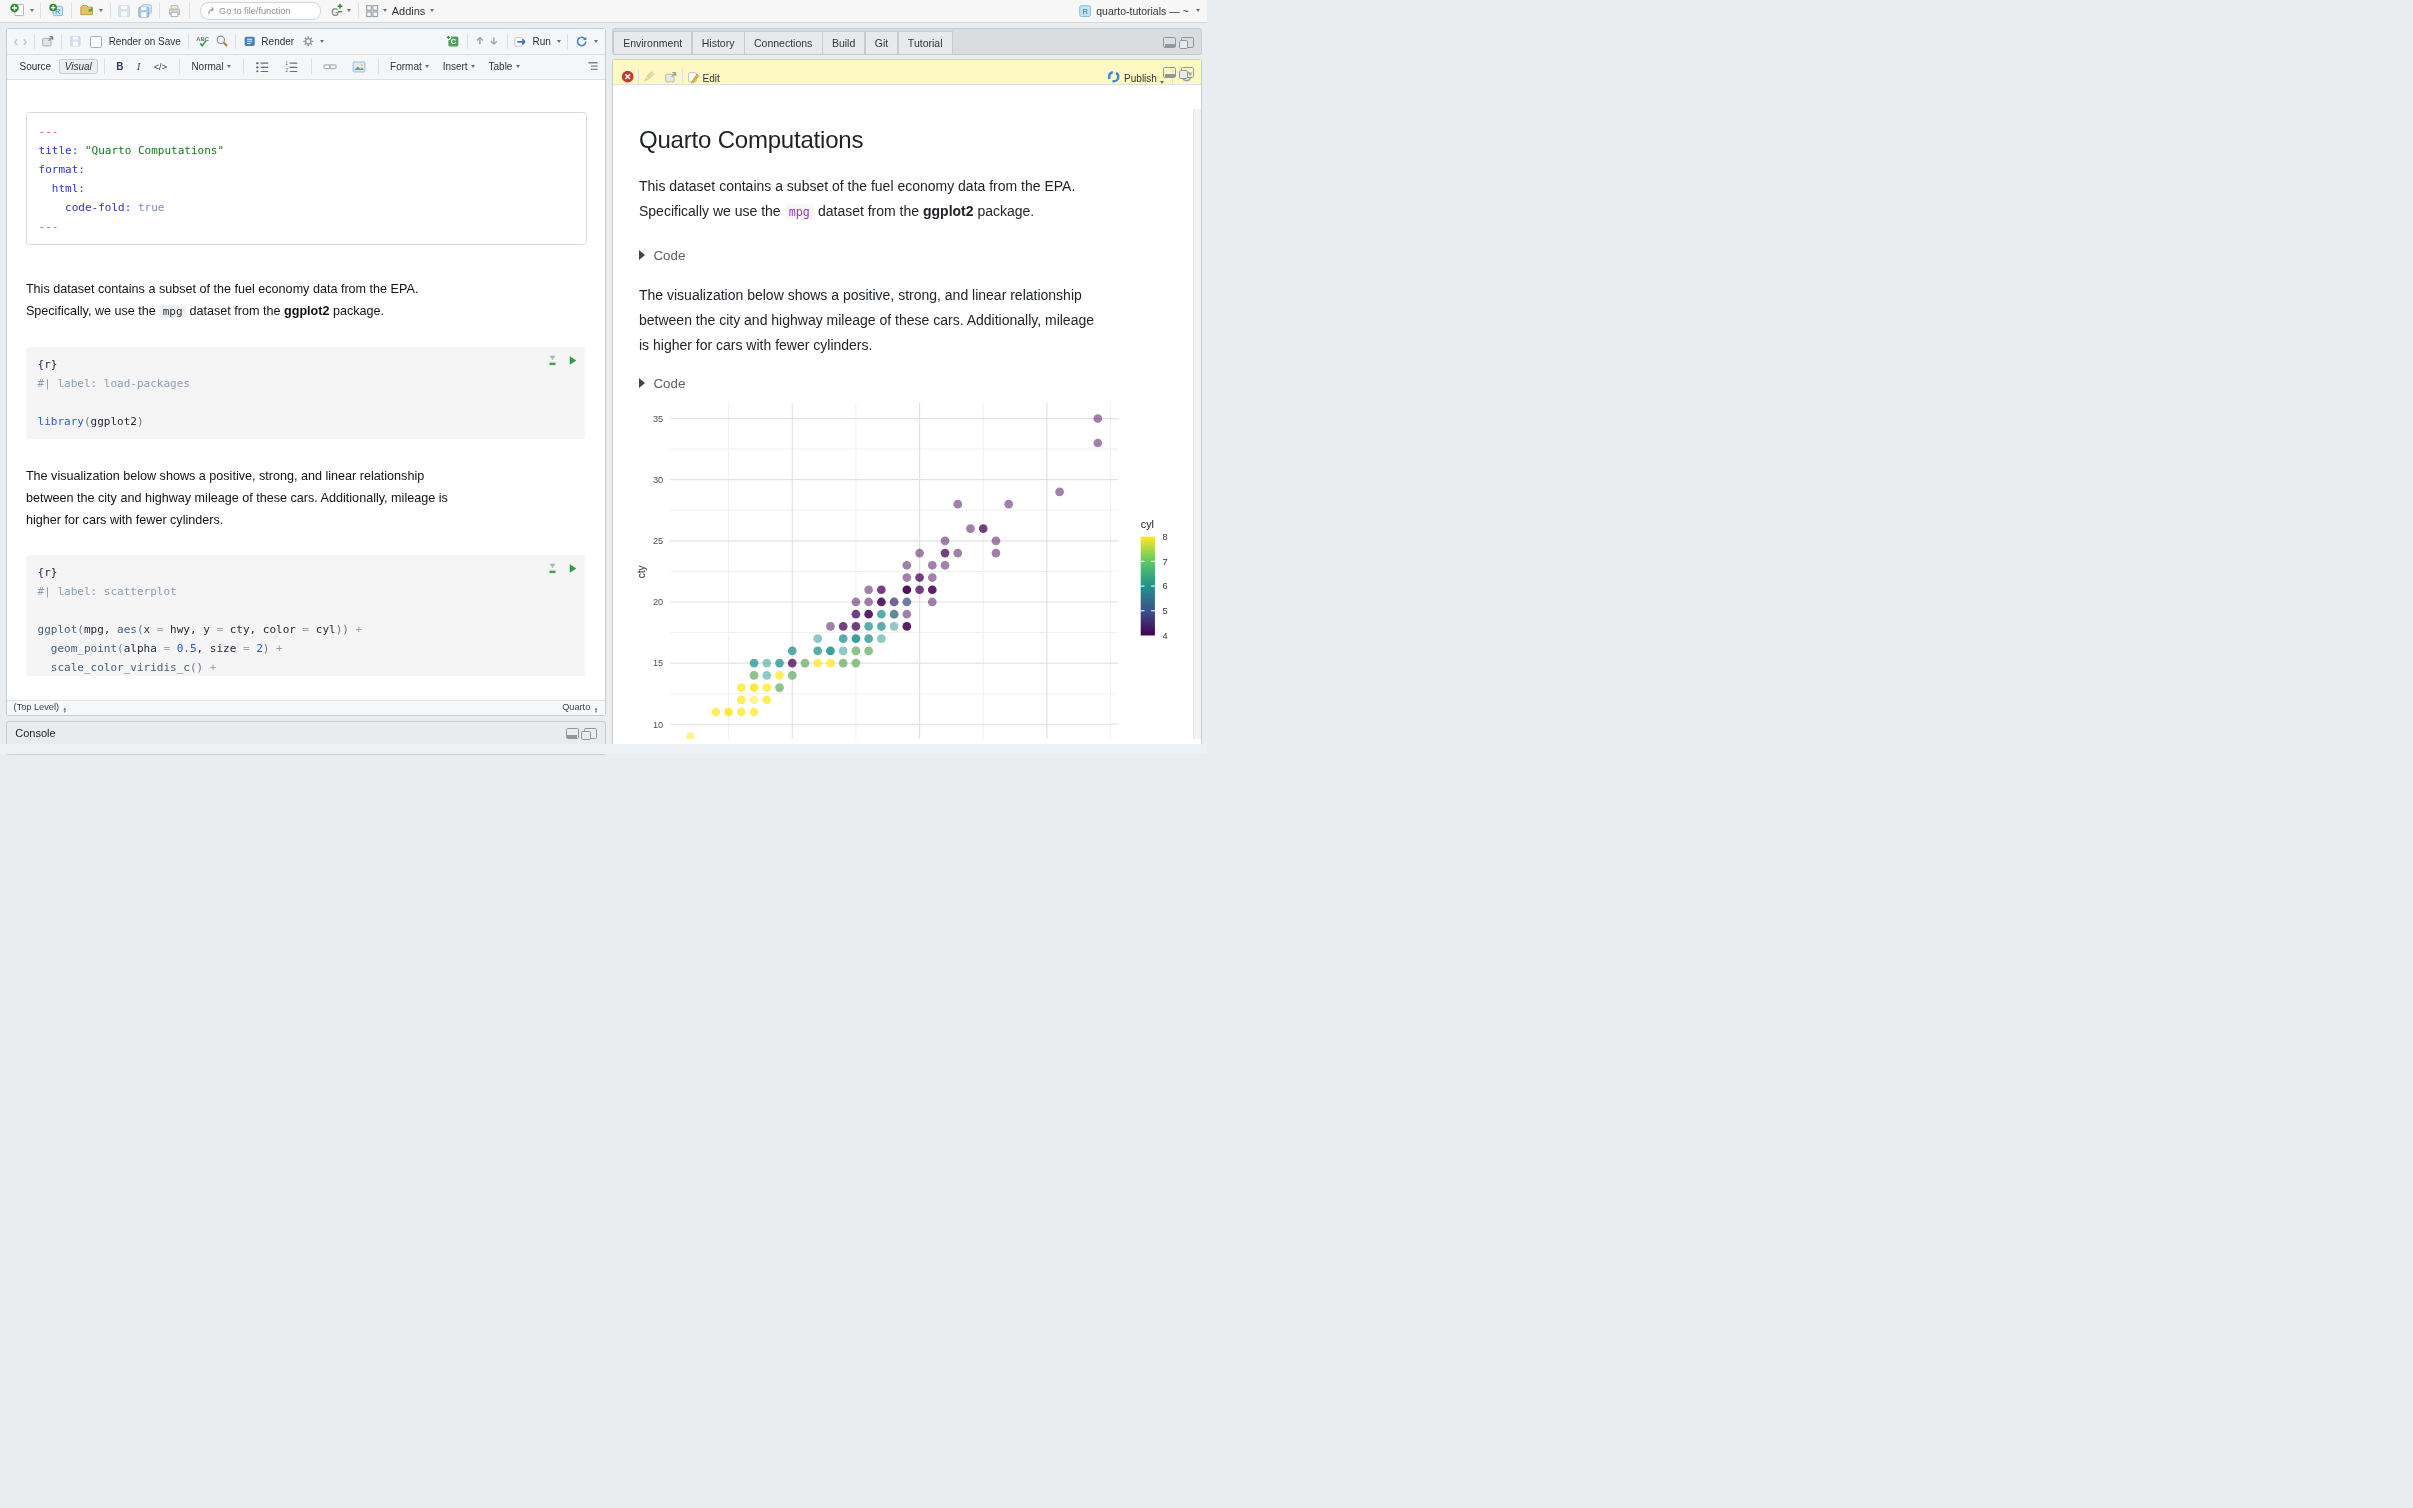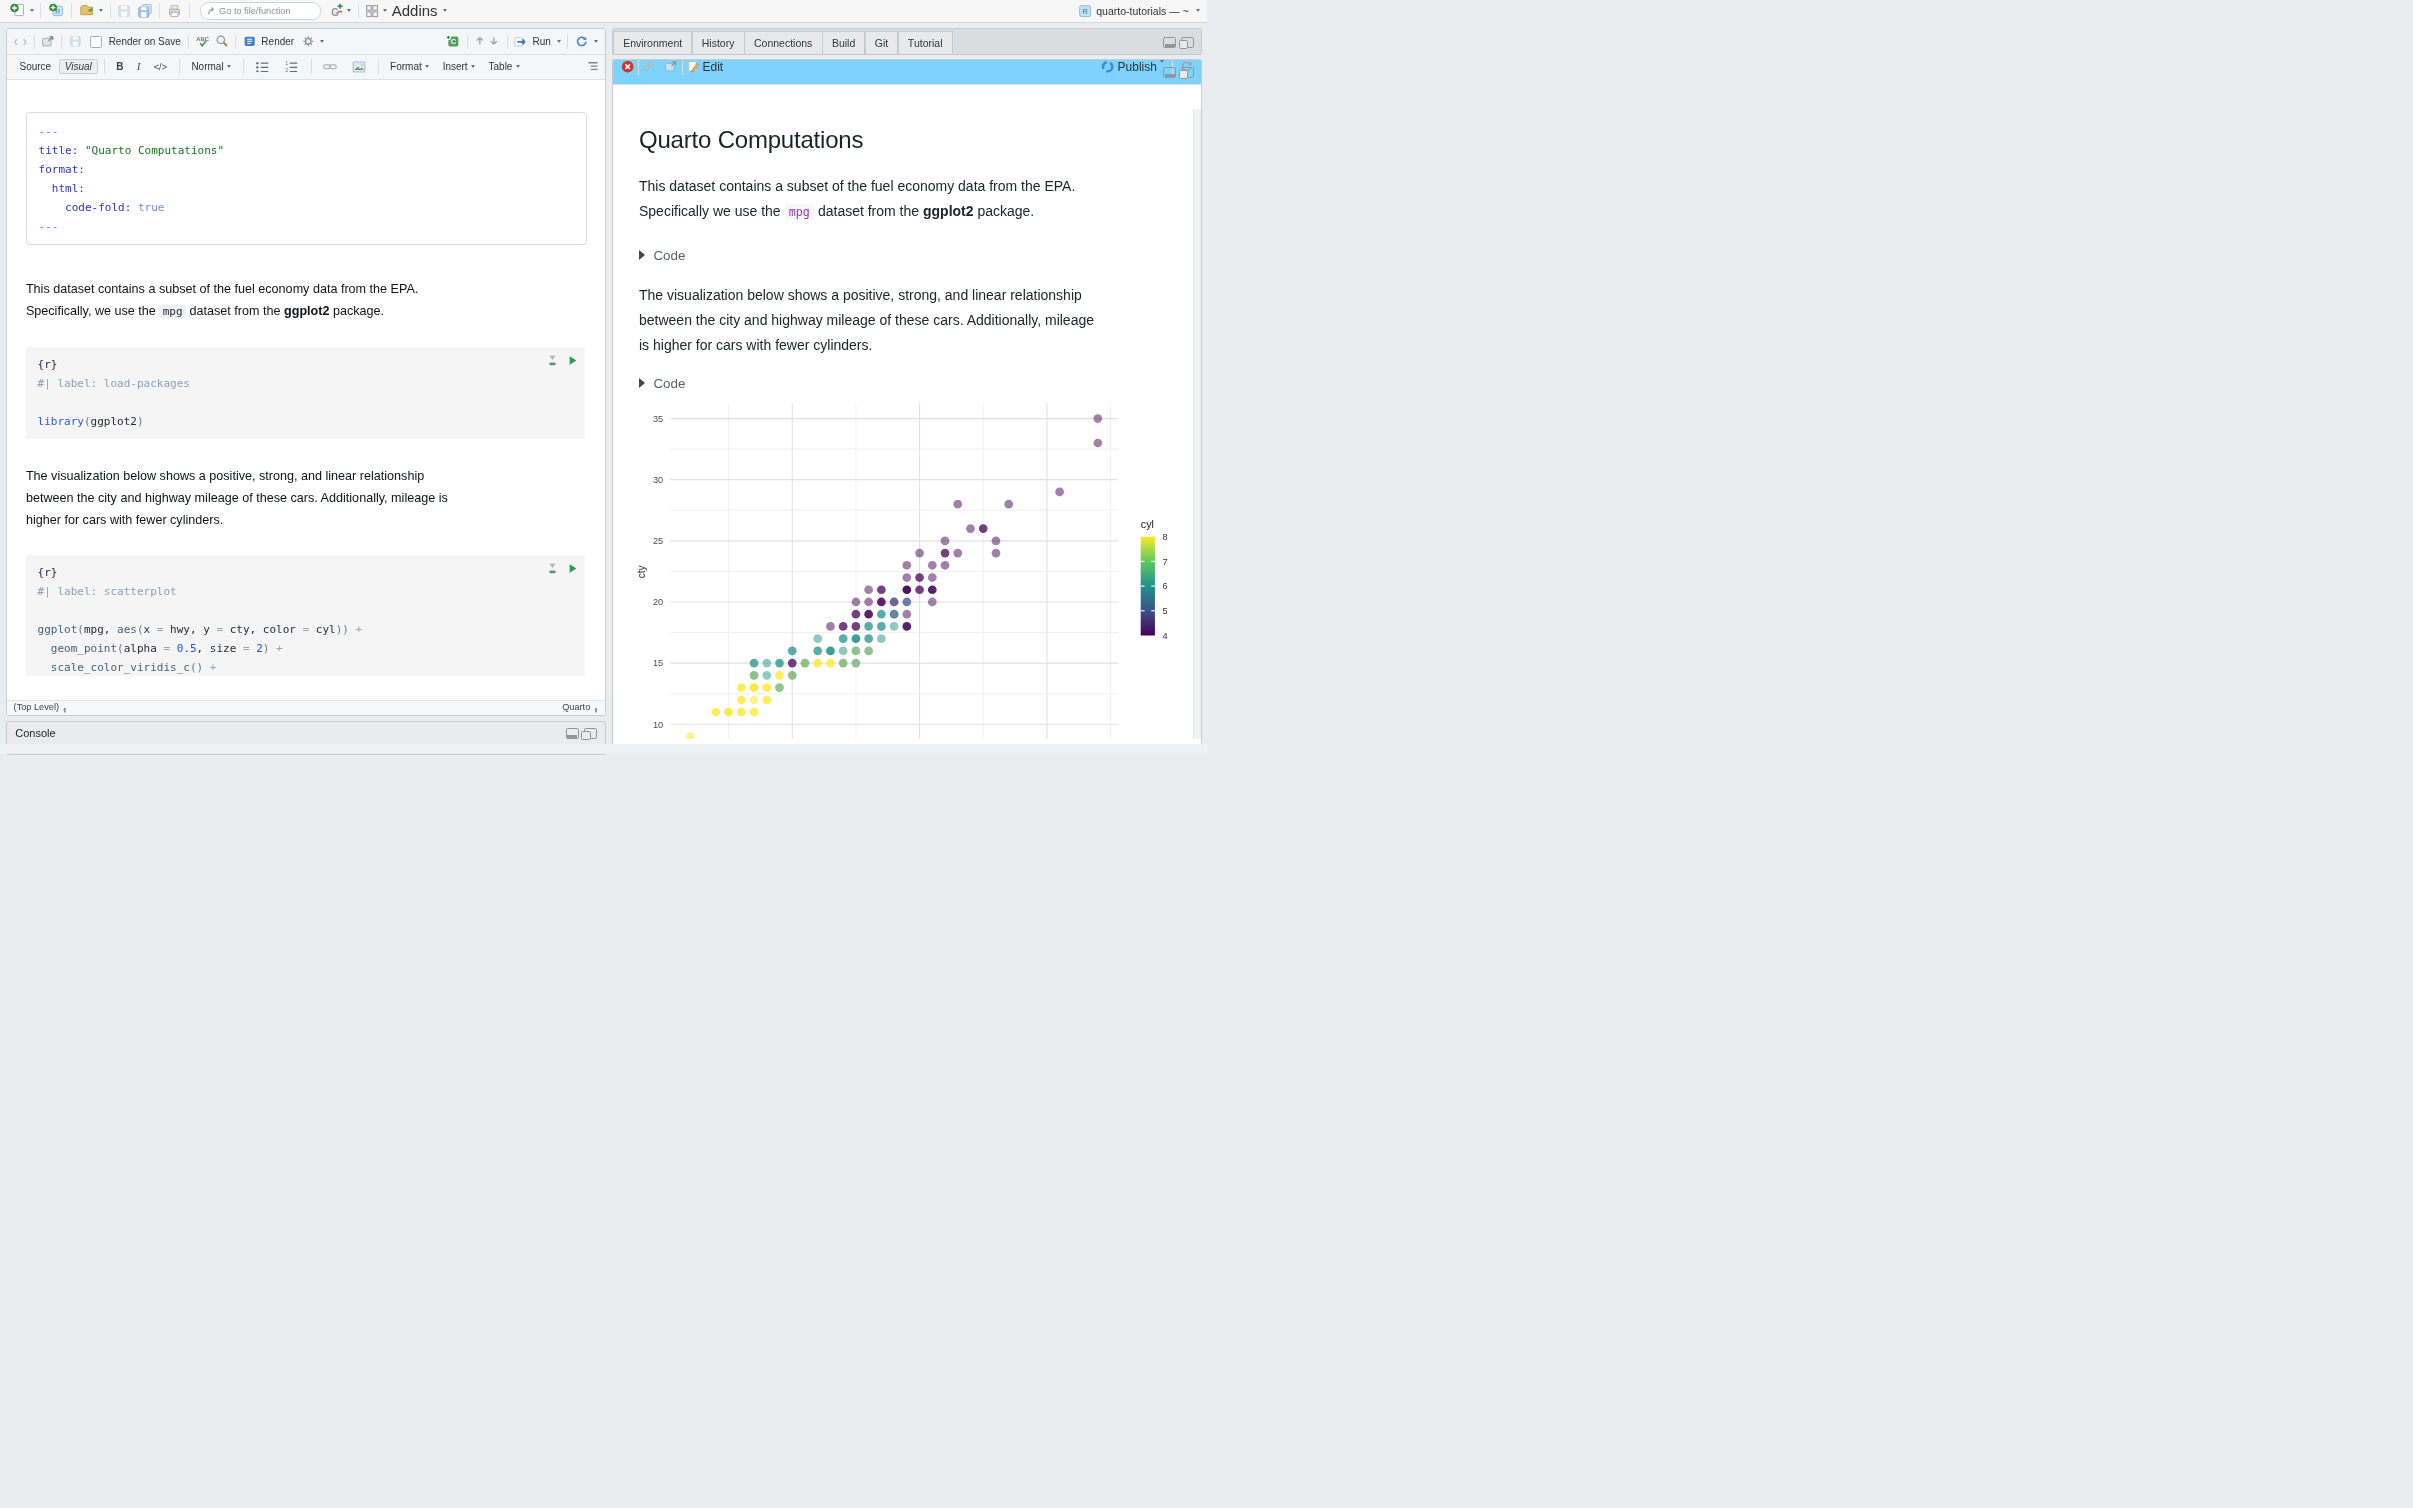--- a/index.html
+++ b/index.html
@@ -54,22 +54,22 @@
   .c-num{color:#1a56db;} .c-op{color:#9aa4af;} .c-txt{color:#242c38;} .c-paren{color:#6b7684;}
   .inline-code{font-family:"DejaVu Sans Mono",monospace;font-size:11px;background:#eef0f2;
      border-radius:2.5px;padding:0 3.4px;color:#2b3036;}
   .seg-b{font-weight:bold;}
   
   #status-bar{position:absolute;left:0;right:0;bottom:0;height:14.2px;background:#f7f8fa;
     border-top:0.8px solid #e2e4e7;display:flex;align-items:center;font-size:9.2px;color:#3c4248;
     padding:0 6.7px;justify-content:space-between;margin-top:31px;}
   .updn{display:inline-flex;flex-direction:column;font-size:4.6px;color:#787f86;line-height:3.8px;margin-left:3.4px;}
   
-  #viewer-toolbar{display:flex;align-items:flex-start;height:23.5px;background:#7dd3fc;
-     border-bottom:0.8px solid #dddfe2;padding:0 7.5px;font-size:12px;color:#333;}
+  #viewer-toolbar{display:flex;align-items:flex-end;height:23.5px;background:#fef9c3;
+     border-bottom:0.8px solid #dddfe2;padding:0 7.5px;font-size:10px;color:#333;}
   #viewer-content{position:absolute;left:0;top:49px;right:0;bottom:6.7px;background:#fff;overflow:hidden;
      padding:17px 34px 0 26px;}
   #viewer-scroll{position:absolute;right:0;top:49px;bottom:6.7px;width:6.7px;background:#f1f2f4;border-left:0.8px solid #e3e4e7;}
   #doc-title{font-size:24px;font-weight:400;color:#1e2226;margin:0;letter-spacing:-0.2px;}
   .vpara{font-size:14px;line-height:25px;color:#21252b;margin:0;}
   .vcode{font-family:"DejaVu Sans Mono",monospace;font-size:11.7px;color:#963db3;background:#f7f7f8;
      border-radius:3.4px;padding:0.8px 4.2px;}
   .code-fold{display:flex;align-items:center;gap:8.4px;font-size:13.4px;color:#5a6066;}
   .fold-arrow{width:0;height:0;border-top:5px solid transparent;border-bottom:5px solid transparent;
      border-left:6.7px solid #404548;}
@@ -148,21 +148,21 @@
   <div class="vsep"></div>
   <div class="tbtn">
     <svg class="icon" width="14.2" height="14.2" viewBox="0 0 17 17">
       <rect x="2" y="2" width="5.5" height="5.5" fill="none" stroke="#9aa2aa" stroke-width="1.4"></rect>
       <rect x="9.5" y="2" width="5.5" height="5.5" fill="none" stroke="#9aa2aa" stroke-width="1.4"></rect>
       <rect x="2" y="9.5" width="5.5" height="5.5" fill="none" stroke="#9aa2aa" stroke-width="1.4"></rect>
       <rect x="9.5" y="9.5" width="5.5" height="5.5" fill="none" stroke="#9aa2aa" stroke-width="1.4"></rect>
     </svg>
       <span class="caret"></span>
   </div>
-  <div class="tbtn" style="font-size:15px;color:#333;gap:1.7px;">
+  <div class="tbtn" style="font-size:11px;color:#333;gap:1.7px;">
     <span>Addins</span>
     <span class="caret"></span>
   </div>
   <div id="project-btn">
     <svg class="icon" width="14.2" height="14.2" viewBox="0 0 17 17" style="font-size:12.5px">
       <rect x="2" y="2" width="13" height="13" rx="2" fill="#bfe3f2" stroke="#7fb3d5"></rect>
       <text x="8.5" y="12" font-size="9" fill="#2f6e9e" text-anchor="middle">R</text>
     </svg>
     <span>quarto-tutorials — ~</span>
     <span class="caret"></span>

